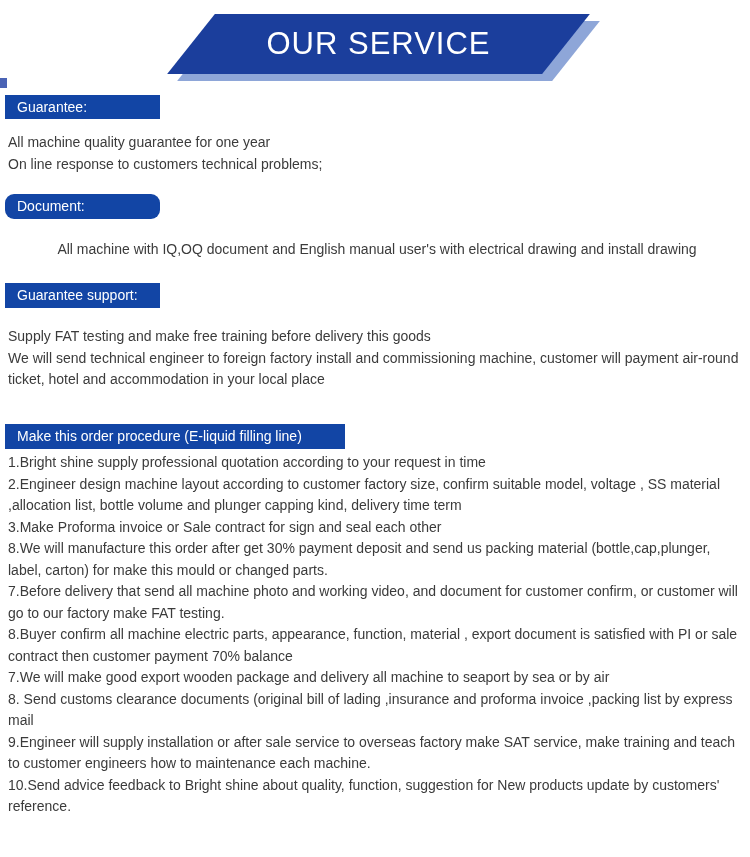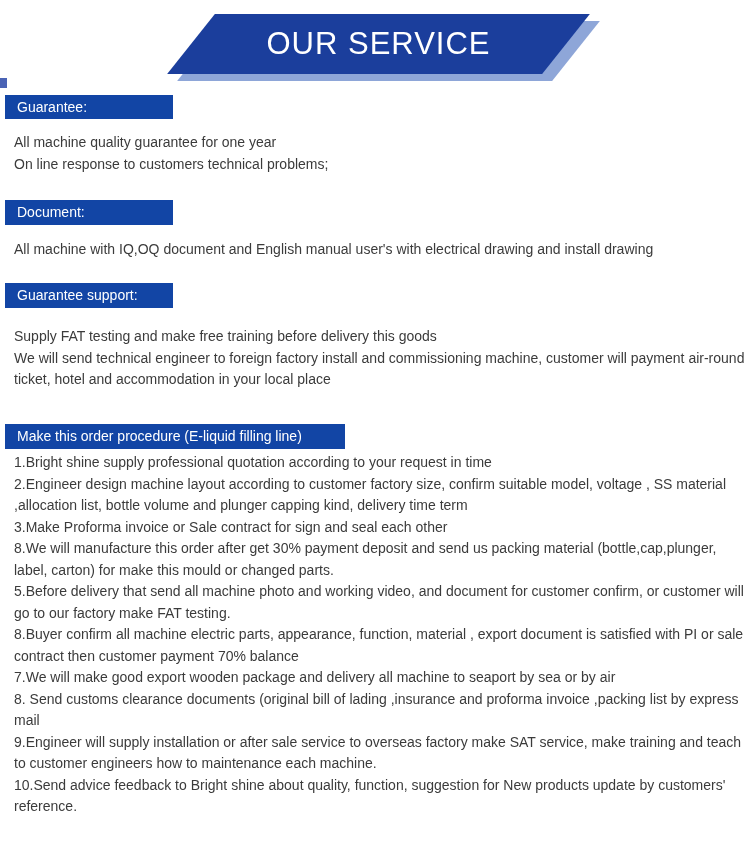--- a/index.html
+++ b/index.html
@@ -32,33 +32,33 @@
     white-space:nowrap;
   }
   
   .edge-mark{position:absolute;left:0;top:78px;width:7px;height:10px;background:#4a63b5;}
   
   .label-bar{
     position:absolute;left:5px;height:25px;line-height:25px;
     background:var(--label-bg);color:#ffffff;font-size:14px;
     padding-left:12px;white-space:nowrap;overflow:hidden;
   }
-  .label-sm{width:168px;}
+  .label-sm{width:155px;}
   .label-lg{width:340px;margin-top:16px;}
   #label-guarantee{top:95px;height:24px;line-height:24px;}
-  #label-document{top:200px;}
+  #label-document{top:194px;border-radius:9px;}
   #label-technical{top:283px;}
   #label-procedure{top:408px;}
   
   .text-block{position:absolute;left:8px;width:738px;font-size:14px;line-height:21.5px;}
   #text-guarantee{top:132px;}
-  #text-document{top:239px;}
+  #text-document{top:239px;text-align:center;}
   #text-technical{top:326px;}
   #text-procedure{top:452px;}
-  .line,.step{min-height:21.5px;margin-left:6px;}
+  .line,.step{min-height:21.5px;}
 </style>
 </head>
 <body>
 
 <div class="banner-wrap">
   <div class="banner-shadow"></div>
   <div class="banner-main"></div>
   <div class="banner-title">OUR SERVICE</div>
 </div>
 
@@ -80,19 +80,19 @@
   <div class="line">Supply FAT testing and make free training before delivery this goods</div>
   <div class="line">We will send technical engineer to foreign factory install and commissioning machine, customer will payment air-round ticket, hotel and accommodation in your local place</div>
 </div>
 
 <div id="label-procedure" class="label-bar label-lg">Make this order procedure (E-liquid filling line)</div>
 <div id="text-procedure" class="text-block">
   <div class="step">1.Bright shine supply professional quotation according to your request in time</div>
   <div class="step">2.Engineer design machine layout according to customer factory size, confirm suitable model, voltage , SS material ,allocation list, bottle volume and plunger capping kind, delivery time term</div>
   <div class="step">3.Make Proforma invoice or Sale contract for sign and seal each other</div>
   <div class="step">8.We will manufacture this order after get 30% payment deposit and send us packing material (bottle,cap,plunger, label, carton) for make this mould or changed parts.</div>
-  <div class="step">5.Before delivery that send all machine photo and working video, and document for customer confirm, or customer will go to our factory make FAT testing.</div>
+  <div class="step">7.Before delivery that send all machine photo and working video, and document for customer confirm, or customer will go to our factory make FAT testing.</div>
   <div class="step">8.Buyer confirm all machine electric parts, appearance, function, material , export document is satisfied with PI or sale contract then customer payment 70% balance</div>
   <div class="step">7.We will make good export wooden package and delivery all machine to seaport by sea or by air</div>
   <div class="step">8. Send customs clearance documents (original bill of lading ,insurance and proforma invoice ,packing list by express mail</div>
   <div class="step">9.Engineer will supply installation or after sale service to overseas factory make SAT service, make training and teach to customer engineers how to maintenance each machine.</div>
   <div class="step">10.Send advice feedback to Bright shine about quality, function, suggestion for New products update by customers' reference.</div>
 </div>
 
 </body></html>

